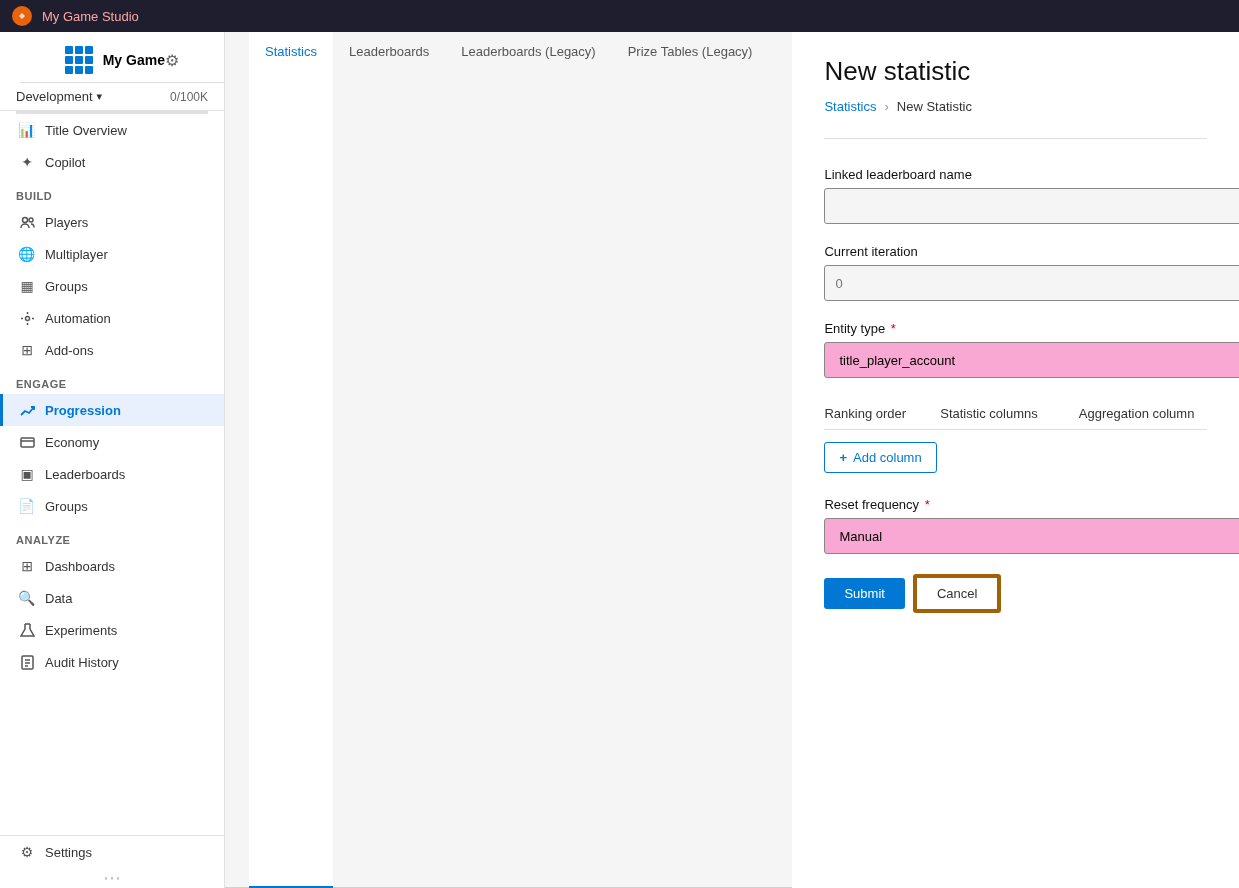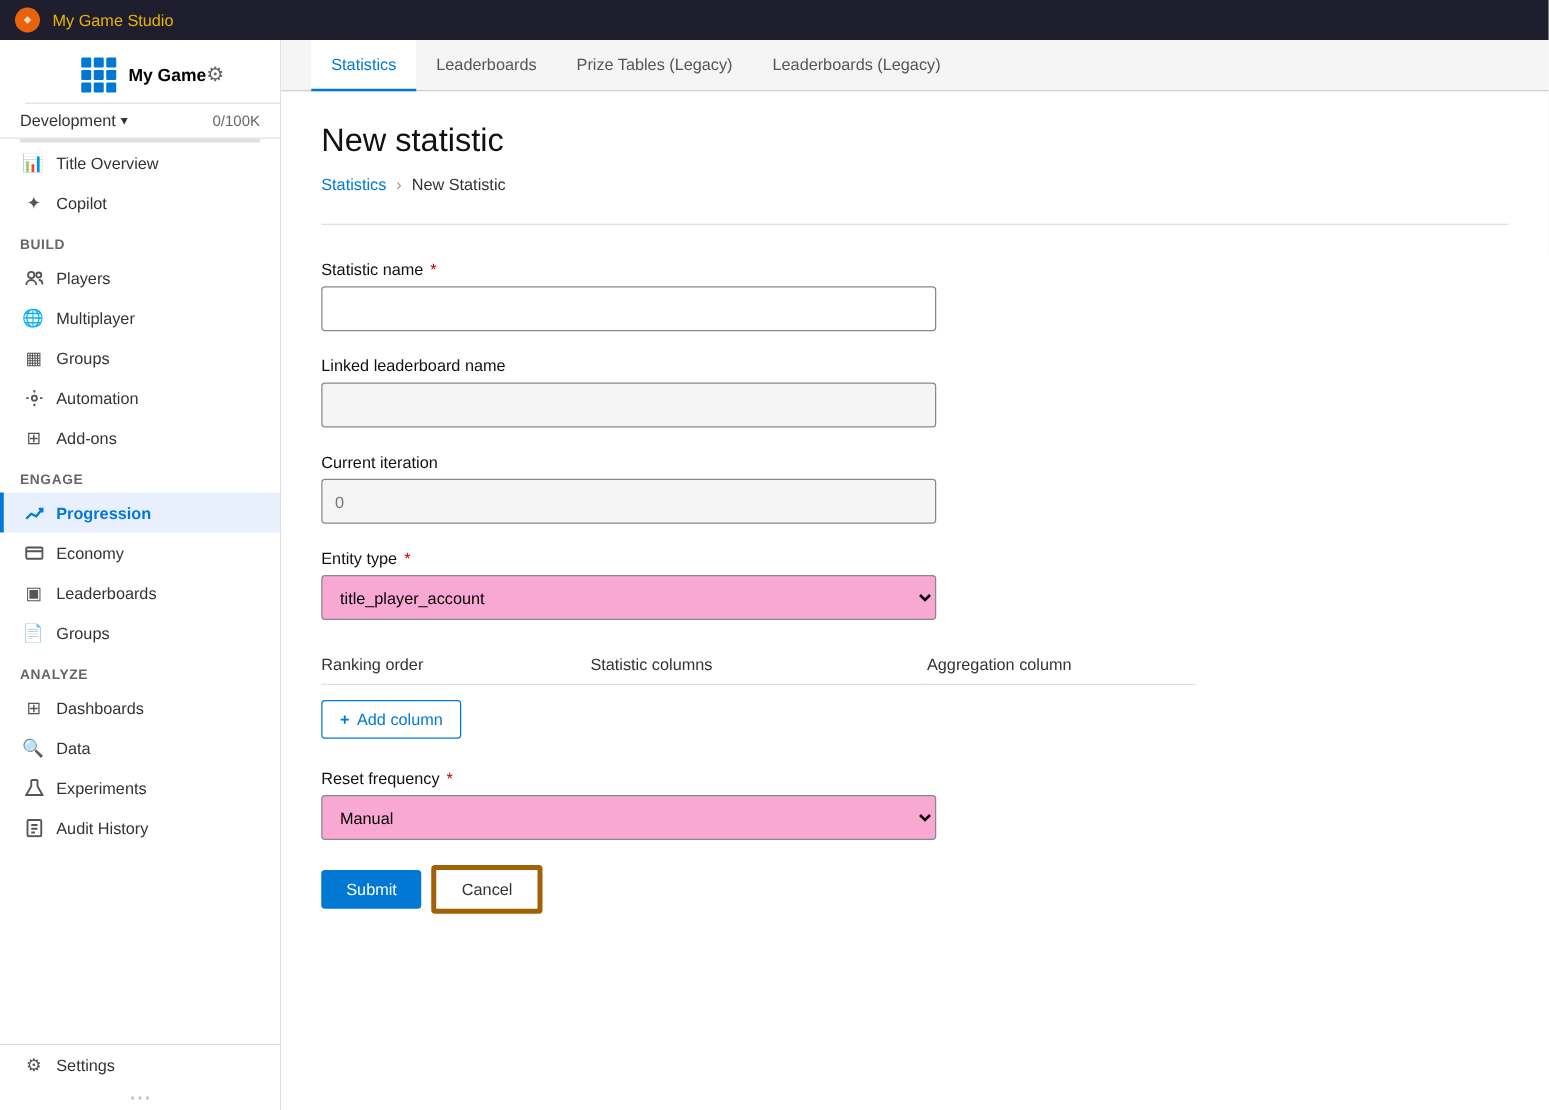--- a/index.html
+++ b/index.html
@@ -1,21 +1,21 @@
 <!DOCTYPE html>
 <html><head>
   <meta charset="utf-8">
   <style>
     * { box-sizing: border-box; margin: 0; padding: 0; }
     body { font-family: 'Segoe UI', Arial, sans-serif; font-size: 14px; background: #f5f5f5; display: flex; flex-direction: column; height: 888px; width: 1239px; overflow: hidden; }
 
     
     .topbar {
       background: #1e1e2e;
-      color: #eab308;
+      color: #fca5a5;
       height: 32px;
       display: flex;
       align-items: center;
       padding: 0 12px;
       gap: 10px;
       flex-shrink: 0;
     }
     .topbar-logo {
       width: 20px; height: 20px;
       background: #e8630a;
@@ -120,21 +120,21 @@
       font-size: 14px;
       color: #555;
       flex-shrink: 0;
     }
     .sidebar-nav-item.active .nav-icon { color: #0078d4; }
 
     
     .content-area {
       flex: 1;
       display: flex;
-      flex-direction: column;
+      flex-direction: row;
       overflow: hidden;
       background: #fff;
     }
 
     
     .tab-bar {
       display: flex;
       border-bottom: 1px solid #d0d0d0;
       background: #f5f5f5;
       padding: 0 24px;
@@ -442,45 +442,38 @@
   <div class="content-area">
 
     <div class="tab-bar">
       <div class="tab-item active">
         <span>Statistics</span>
       </div>
       <div class="tab-item">
         <span>Leaderboards</span>
       </div>
       <div class="tab-item">
+        <span>Leaderboards (Legacy)</span>
+      </div>
+      <div class="tab-item">
         <span>Prize Tables (Legacy)</span>
-      </div>
-      <div class="tab-item">
-        <span>Leaderboards (Legacy)</span>
       </div>
     </div>
 
     <div class="page-content">
       <h1 class="page-title">New statistic</h1>
 
       <div class="breadcrumb">
         <a href="#">Statistics</a>
         <span class="breadcrumb-sep">›</span>
         <span class="breadcrumb-current">New Statistic</span>
       </div>
 
       <hr class="divider">
 
-      <div class="form-group">
-        <label class="form-label">
-          <span>Statistic name</span>
-          <span class="required">*</span>
-        </label>
-        <input type="text" class="form-input" value="" style="">
-      </div>
 
       <div class="form-group">
         <label class="form-label">Linked leaderboard name</label>
         <input type="text" class="form-input disabled-input" value="" disabled="" style="">
       </div>
 
       <div class="form-group">
         <label class="form-label">Current iteration</label>
         <input type="text" class="form-input disabled-input" placeholder="0" disabled="" style="">
       </div>

